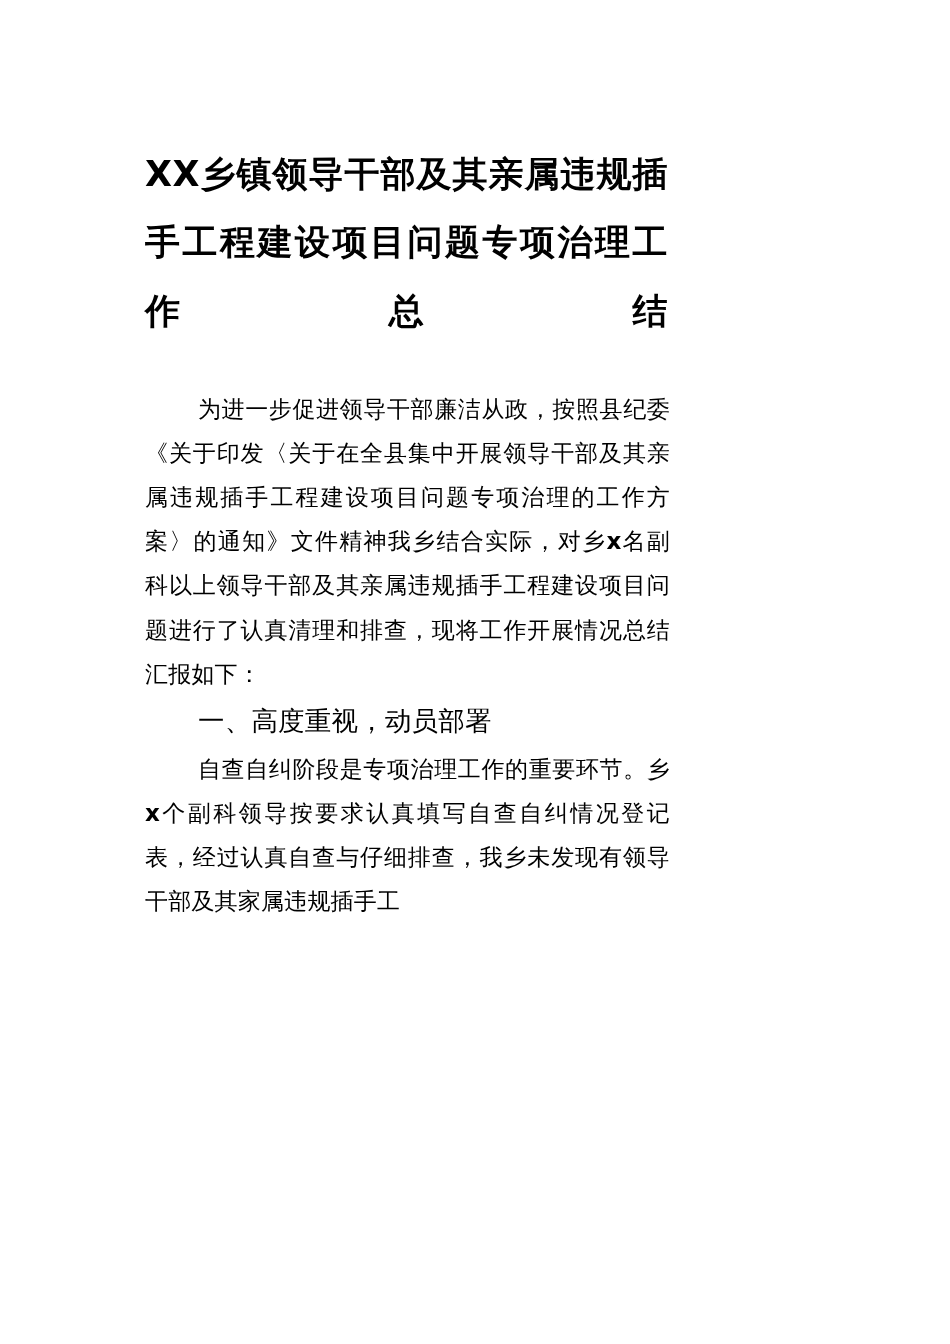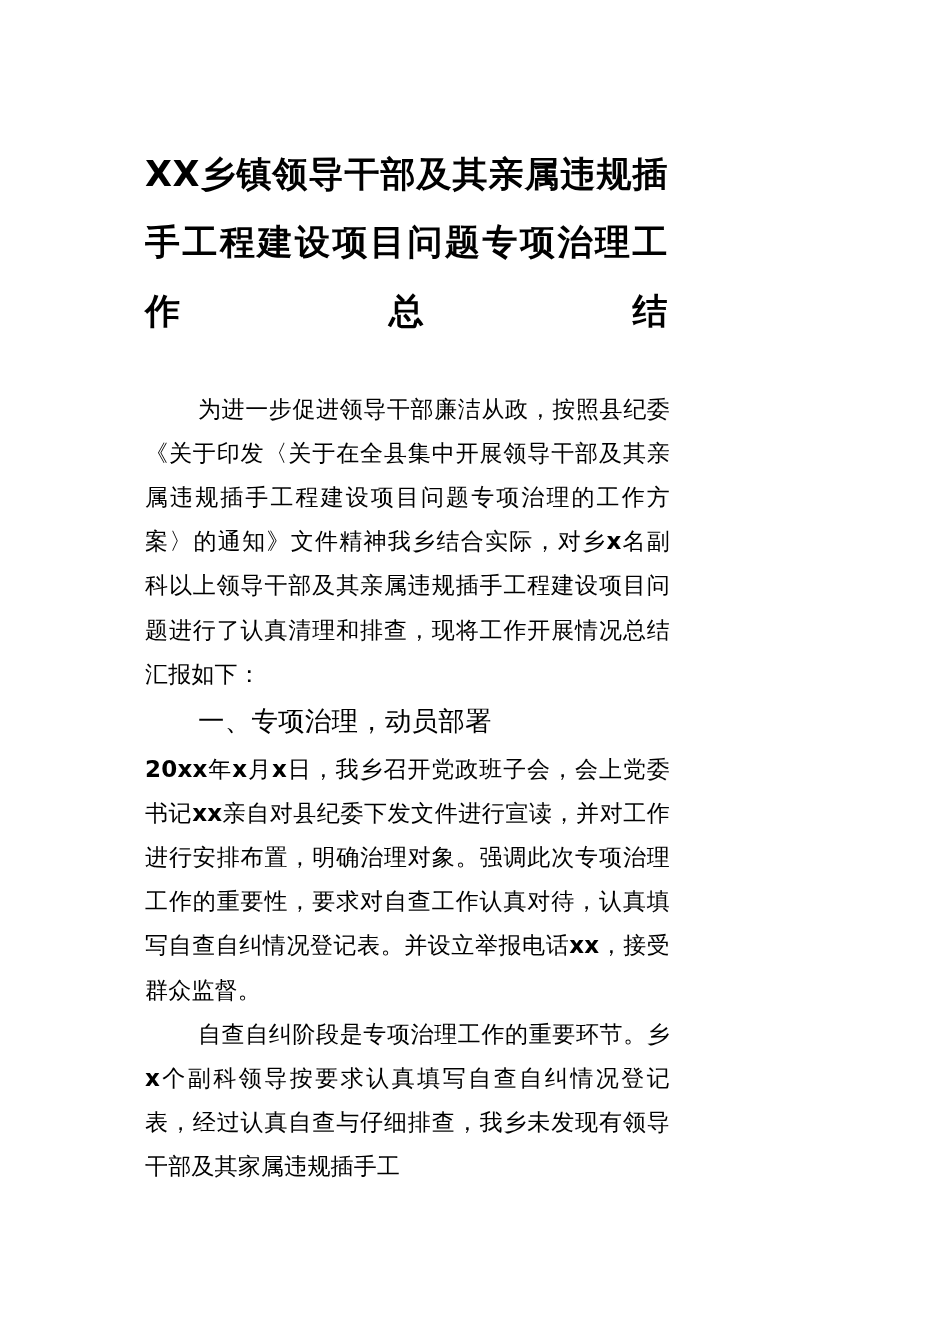--- a/index.html
+++ b/index.html
@@ -59,20 +59,19 @@
 </style>
 </head>
 <body>
 
 <div class="page">
 
   <h1 class="doc-title"><span class="latin">XX</span>乡镇领导干部及其亲属违规插手工程建设项目问题专项治理工作总结</h1>
 
   <p class="body-p">为进一步促进领导干部廉洁从政，按照县纪委《关于印发〈关于在全县集中开展领导干部及其亲属违规插手工程建设项目问题专项治理的工作方案〉的通知》文件精神我乡结合实际，对乡<span class="latin">x</span>名副科以上领导干部及其亲属违规插手工程建设项目问题进行了认真清理和排查，现将工作开展情况总结汇报如下：</p>
 
-  <p class="section-head">一、专项治理，动员部署</p>
+  <p class="section-head">一、高度重视，动员部署</p>
 
-  <p class="body-p no-indent"><span class="latin">20xx</span>年<span class="latin">x</span>月<span class="latin">x</span>日，我乡召开党政班子会，会上党委书记<span class="latin">xx</span>亲自对县纪委下发文件进行宣读，并对工作进行安排布置，明确治理对象。强调此次专项治理工作的重要性，要求对自查工作认真对待，认真填写自查自纠情况登记表。并设立举报电话<span class="latin">xx</span>，接受群众监督。</p>
 
 
   <p class="body-p">自查自纠阶段是专项治理工作的重要环节。乡<span class="latin">x</span>个副科领导按要求认真填写自查自纠情况登记表，经过认真自查与仔细排查，我乡未发现有领导干部及其家属违规插手工</p>
 
 </div>
 
 </body></html>

